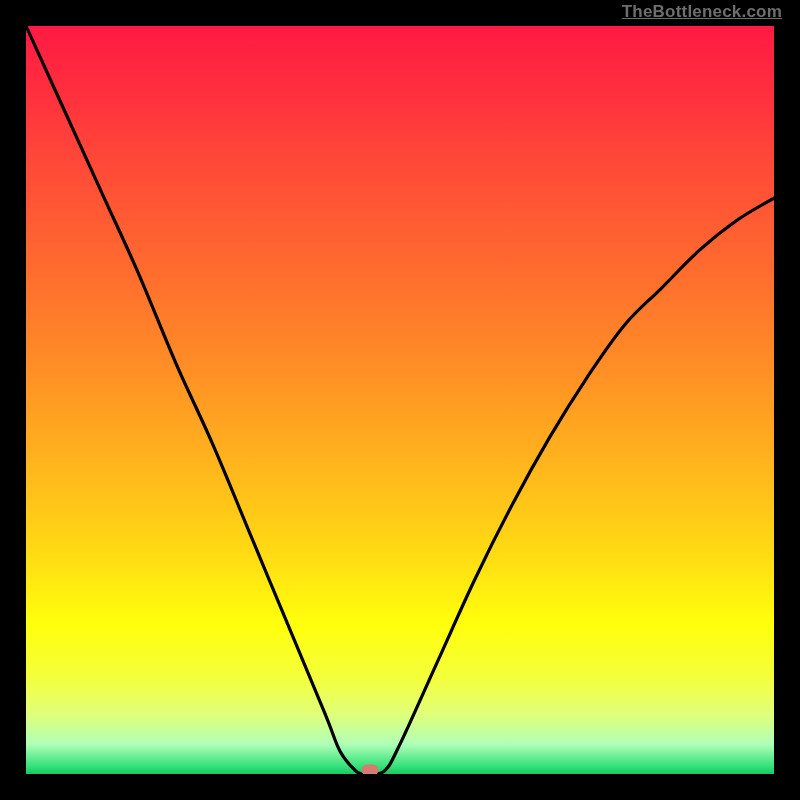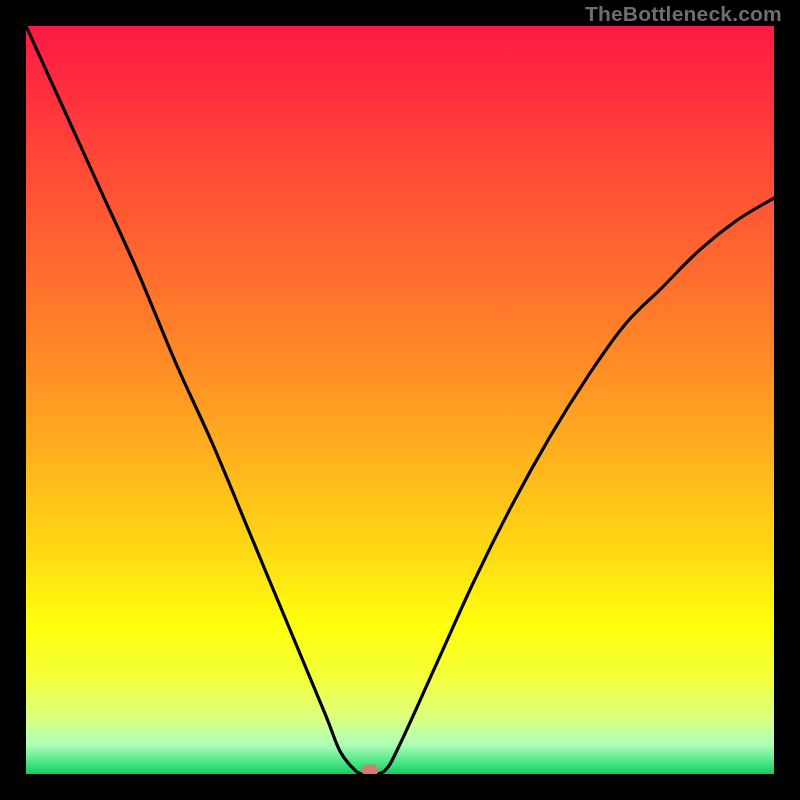--- a/index.html
+++ b/index.html
@@ -15,24 +15,25 @@
     position: relative;
     width: 800px;
     height: 800px;
     background: #000;
   }
   .watermark {
     position: absolute;
     top: 2px;
     right: 18px;
     color: #6e6e6e;
-    font-size: 21px;
+    font-size: 17px;
     font-weight: 600;
     letter-spacing: 0.2px;
     user-select: none;
+    text-decoration: underline;
   }
   .plot-area {
     position: absolute;
     left: 26px;
     top: 26px;
     width: 748px;
     height: 748px;
     overflow: hidden;
   }
   .gradient {

